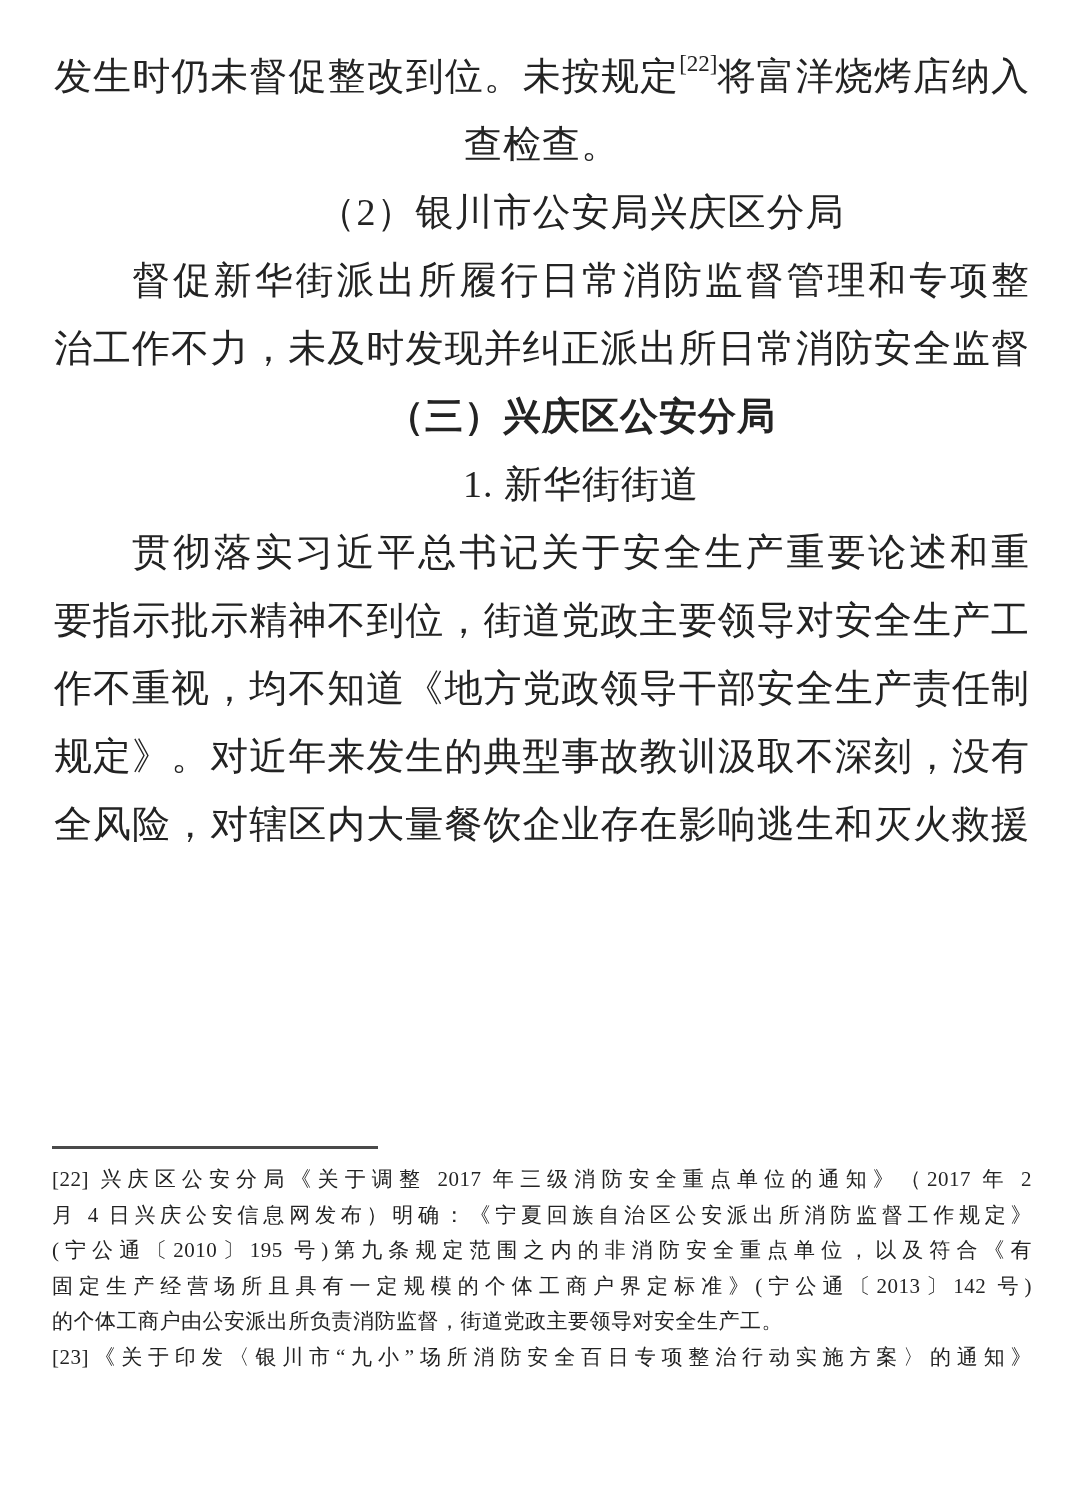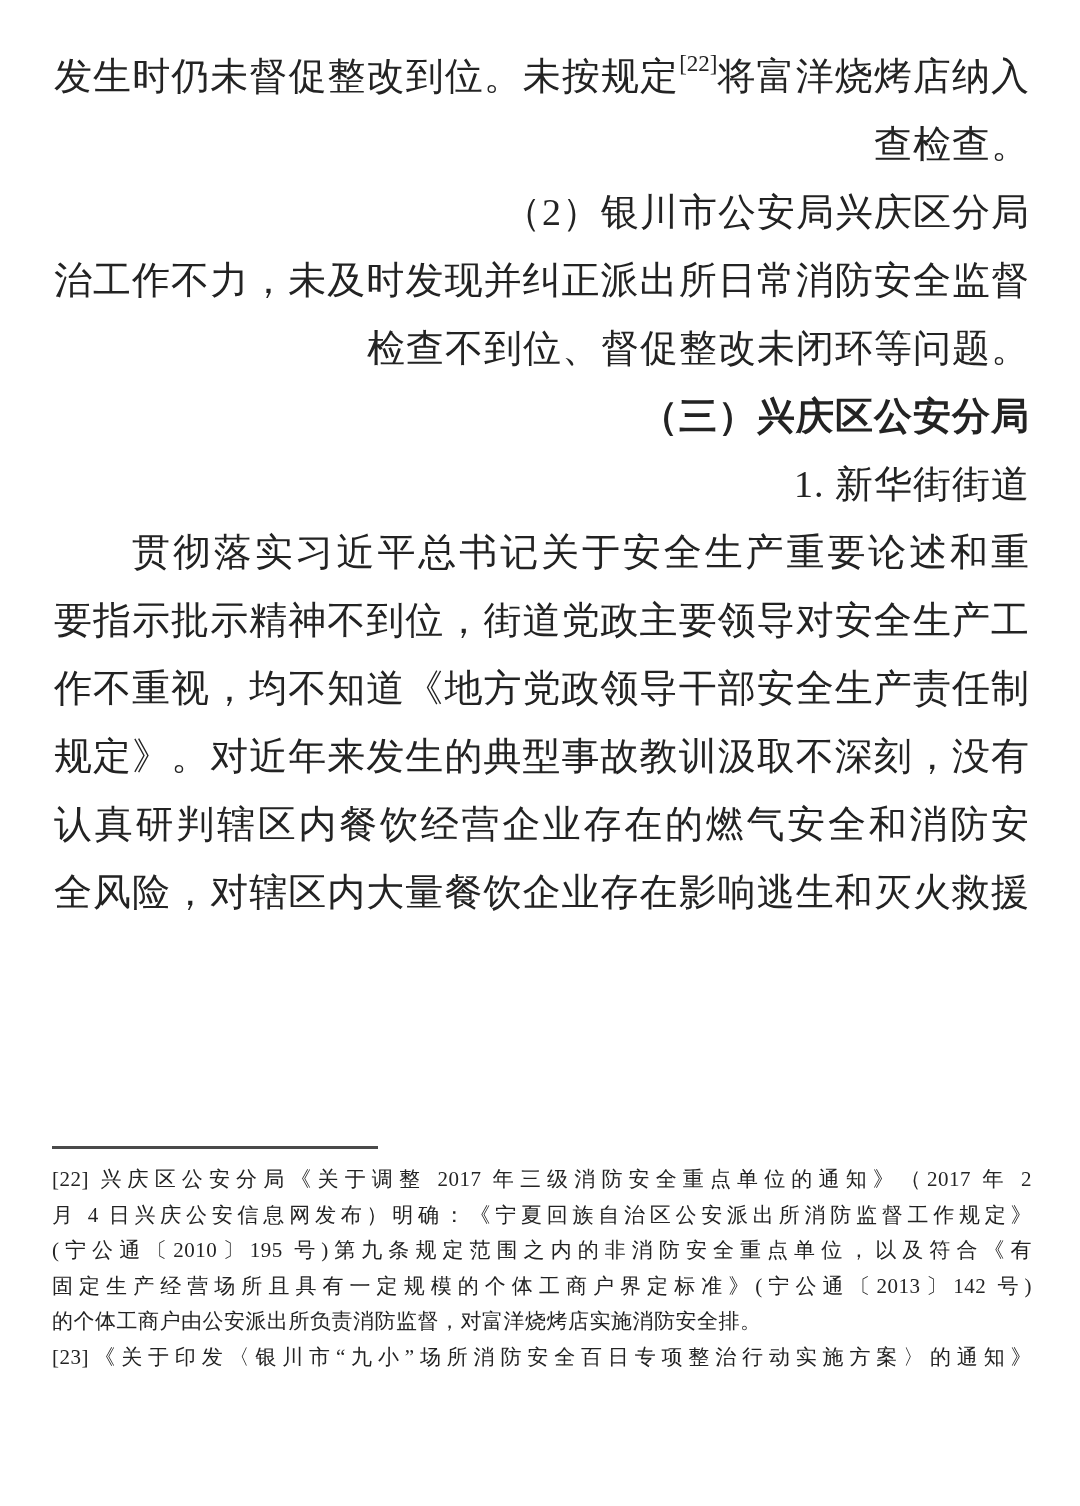--- a/index.html
+++ b/index.html
@@ -19,21 +19,21 @@
   .doc-body {
     position: absolute;
     left: 54px;
     top: 42px;
     width: 976px;
   }
   .doc-body .line {
     font-size: 38px;
     line-height: 68px;
     letter-spacing: 1px;
-    text-align: right;
+    text-align: center;
   }
   .doc-body .line.fill {
     text-align: justify;
     text-align-last: justify;
   }
   .doc-body .line.indent {
     text-indent: 78px;
   }
   .doc-body .line.bold {
     font-weight: bold;
@@ -78,53 +78,52 @@
   <div class="doc-body">
 
       <div class="line fill"><span>发生时仍未督促整改到位。未按规定</span><span class="sup">[22]</span><span>将富洋烧烤店纳入</span></div>
 
 
 
       <div class="line"><span>查检查。</span></div>
 
       <div class="line indent"><span>（2）银川市公安局兴庆区分局</span></div>
 
+      <div class="line indent fill"><span>督促新华街派出所履行日常消防监督管理和专项整</span></div>
 
       <div class="line fill"><span>治工作不力，未及时发现并纠正派出所日常消防安全监督</span></div>
 
-      <div class="line"><span>检查不到位、督促整改未闭环等问题。</span></div>
 
       <div class="line indent bold"><span>（三）兴庆区公安分局</span></div>
 
       <div class="line indent"><span>1. 新华街街道</span></div>
 
       <div class="line indent fill"><span>贯彻落实习近平总书记关于安全生产重要论述和重</span></div>
 
       <div class="line fill"><span>要指示批示精神不到位，街道党政主要领导对安全生产工</span></div>
 
       <div class="line fill"><span>作不重视，均不知道《地方党政领导干部安全生产责任制</span></div>
 
       <div class="line fill"><span>规定》。对近年来发生的典型事故教训汲取不深刻，没有</span></div>
 
-      <div class="line fill"><span>认真研判辖区内餐饮经营企业存在的燃气安全和消防安</span></div>
 
       <div class="line fill"><span>全风险，对辖区内大量餐饮企业存在影响逃生和灭火救援</span></div>
     </div>
 
   <div class="footnote-sep"></div>
 
   <div class="footnotes">
 
       <div class="line fill"><span>[22] 兴庆区公安分局《关于调整 2017 年三级消防安全重点单位的通知》（2017 年 2</span></div>
 
       <div class="line fill"><span>月 4 日兴庆公安信息网发布）明确：《宁夏回族自治区公安派出所消防监督工作规定》</span></div>
 
       <div class="line fill"><span>(宁公通〔2010〕195 号)第九条规定范围之内的非消防安全重点单位，以及符合《有</span></div>
 
       <div class="line fill"><span>固定生产经营场所且具有一定规模的个体工商户界定标准》(宁公通〔2013〕142 号)</span></div>
 
-      <div class="line"><span>的个体工商户由公安派出所负责消防监督，对富洋烧烤店实施消防安全排。</span></div>
+      <div class="line"><span>的个体工商户由公安派出所负责消防监督，街道党政主要领导对安全生产工。</span></div>
 
       <div class="line fill"><span>[23]《关于印发〈银川市“九小”场所消防安全百日专项整治行动实施方案〉的通知》</span></div>
 
     </div>
 
 </div>
 
 </body></html>

